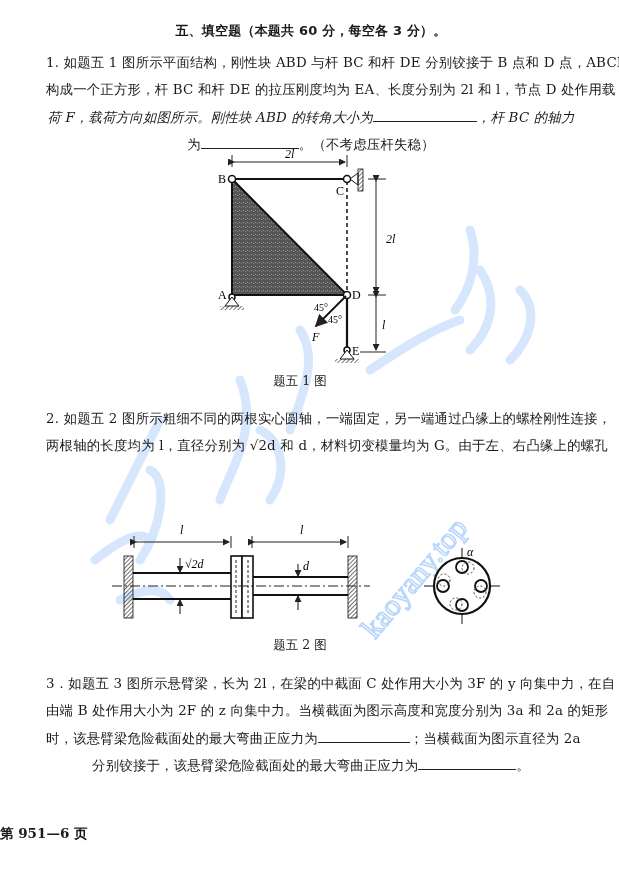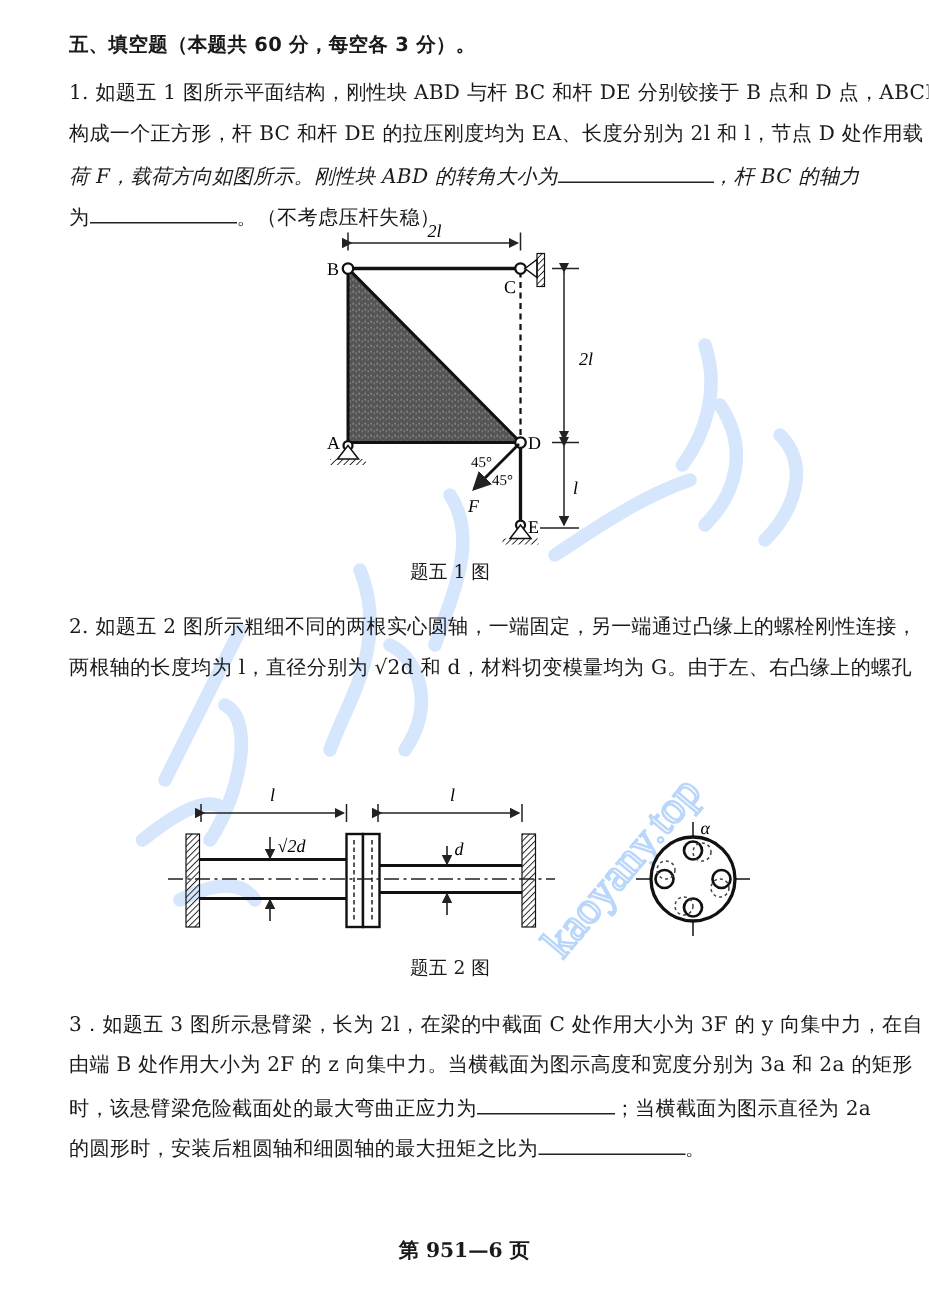--- a/index.html
+++ b/index.html
@@ -1,23 +1,23 @@
 <!DOCTYPE html>
 <html><head>
 <meta charset="utf-8">
 <style>
   html, body { margin:0; padding:0; background:#ffffff; }
   body { width:619px; height:875px; position:relative; overflow:hidden;
          font-family:"DejaVu Serif", "Liberation Serif", serif; color:#1a1a1a; }
   .page { position:absolute; left:0; top:0; width:619px; height:875px; }
-  .line { position:absolute; left:46px; width:530px; font-size:13.4px; line-height:18px; white-space:nowrap; letter-spacing:0.2px; }
+  .line { position:absolute; left:46px; width:530px; font-size:13.4px; line-height:18px; white-space:nowrap; letter-spacing:0.2px;text-align:center; }
   .bold { font-weight:bold; }
   .blank { display:inline-block; border-bottom:1px solid #222; height:13px; vertical-align:baseline; }
   .caption { position:absolute; font-size:12.5px; text-align:center; }
-  .footer { position:absolute; top:825px; left:0; width:619px; text-align:center; font-size:13.5px; font-weight:bold; }
+  .footer { position:absolute; top:825px; left:0; width:619px; text-align:left; font-size:13.5px; font-weight:bold; }
   svg text { font-family:"Liberation Serif", serif; }
   .wm { position:absolute; pointer-events:none; }
 </style>
 </head>
 <body>
 
 <div class="page">
 
   <svg class="wm" width="619" height="875" style="left:0;top:0;">
     <g fill="none" stroke="#d6e6fc" stroke-width="9" stroke-linecap="round">
@@ -169,17 +169,17 @@
     <text x="367" y="36" font-size="12" font-style="italic">α</text>
   </svg>
   <div class="caption" style="left:270px;top:637px;width:60px;">题五 2 图</div>
 
   <div class="line" style="top:675px;">3．如题五 3 图所示悬臂梁，长为 2l，在梁的中截面 C 处作用大小为 3F 的 y 向集中力，在自</div>
   <div class="line" style="top:702px;">由端 B 处作用大小为 2F 的 z 向集中力。当横截面为图示高度和宽度分别为 3a 和 2a 的矩形</div>
   <div class="line" style="top:729px;">
     <span>时，该悬臂梁危险截面处的最大弯曲正应力为</span><span class="blank" style="width:92px;"></span><span>；当横截面为图示直径为  2a</span>
   </div>
   <div class="line" style="top:756px;">
-    <span>的圆形时，安装后粗圆轴和细圆轴的最大扭矩之比为</span><span class="blank" style="width:98px;"></span><span>。</span>
+    <span>分别铰接于，该悬臂梁危险截面处的最大弯曲正应力为</span><span class="blank" style="width:98px;"></span><span>。</span>
   </div>
 
   <div class="footer">第 951—6 页</div>
 </div>
 
 </body></html>

